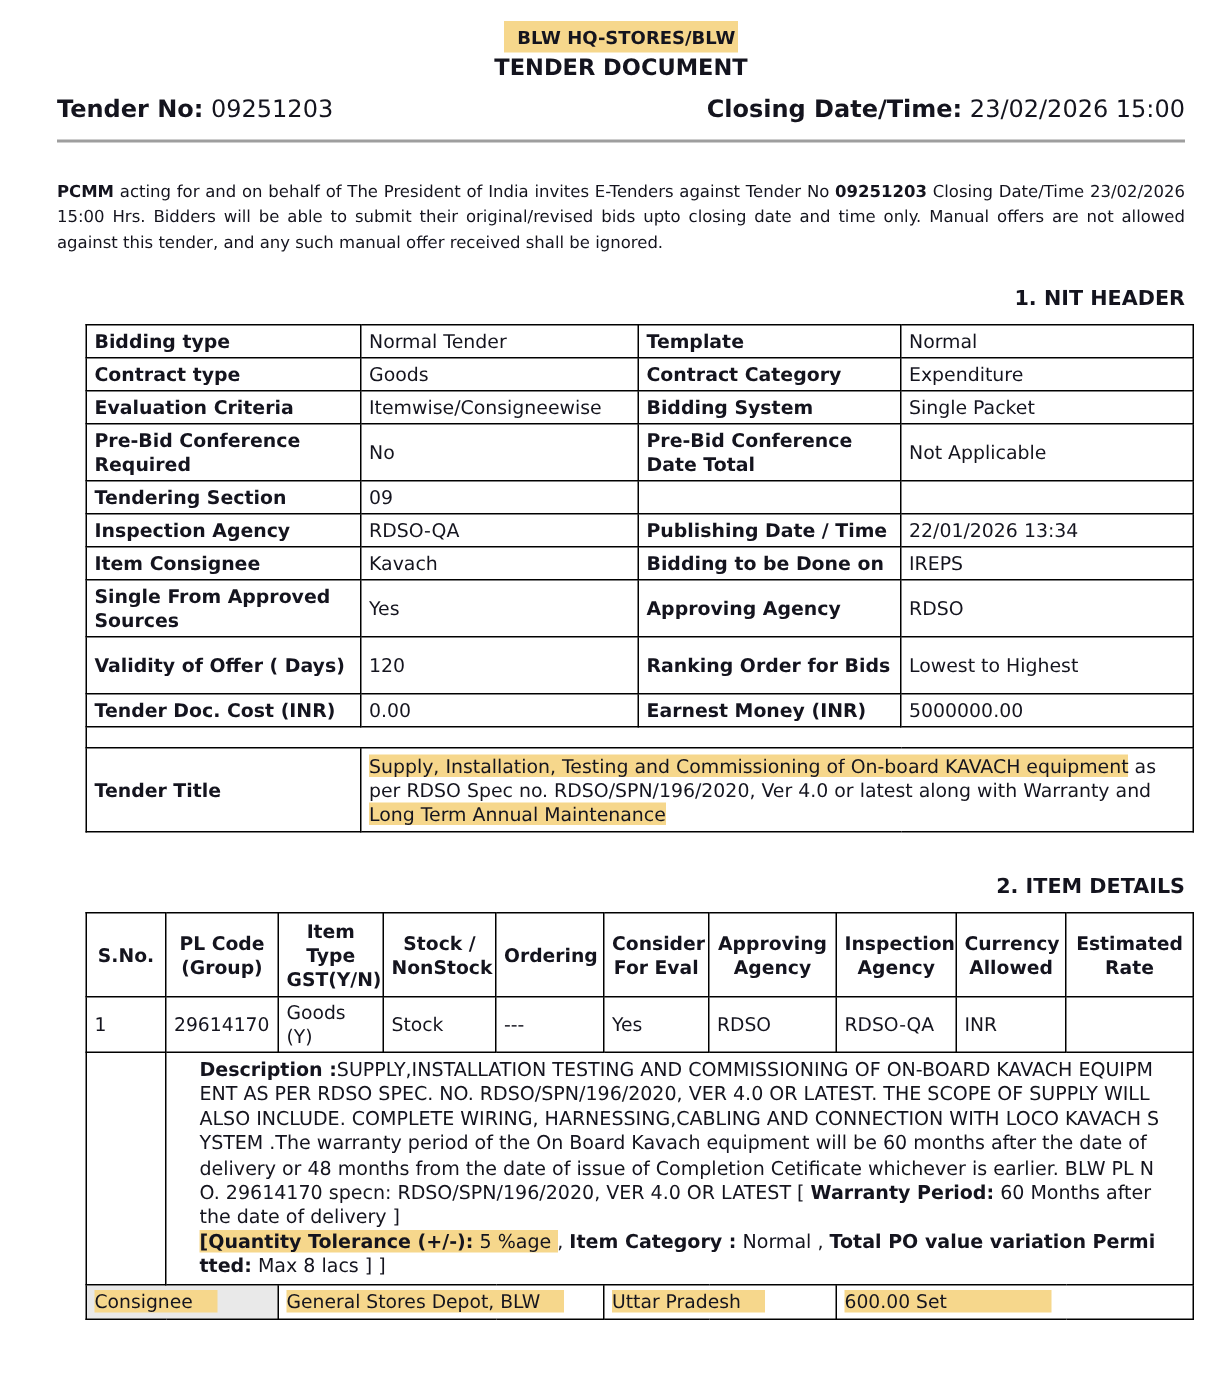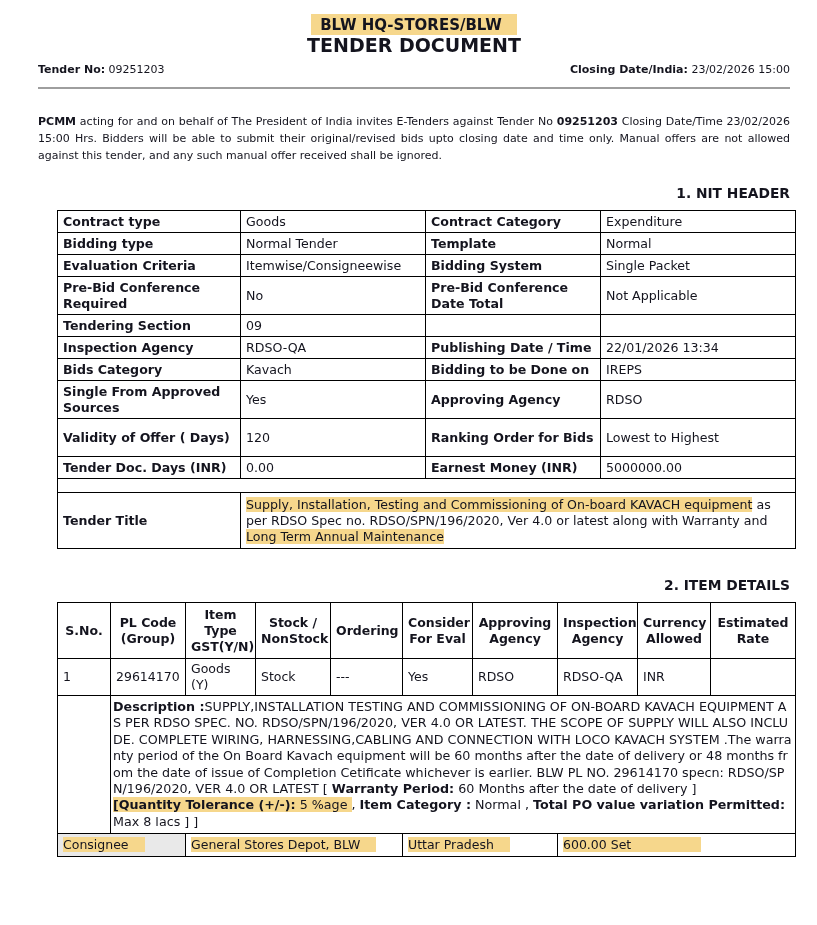--- a/index.html
+++ b/index.html
@@ -14,26 +14,26 @@
     width:817px;height:925px;overflow:hidden;
     background:#ffffff;color:var(--ink);
     font-family:"DejaVu Sans","Liberation Sans",sans-serif;
   }
   .page{padding:14px 27px 0 38px;}
 
   
   .doc-header{text-align:center;line-height:18px;}
   .org-title{
     display:inline-block;background:var(--hl);
-    font-weight:bold;font-size:15px;padding:2px 15px 1px 9px;
-  }
-  .doc-title{font-weight:bold;font-size:19px;margin-top:1px;}
+    font-weight:bold;font-size:12px;padding:2px 2px 1px 9px;
+  }
+  .doc-title{font-weight:bold;font-size:15px;margin-top:1px;}
   .meta-row{
     display:flex;justify-content:space-between;align-items:baseline;
-    margin-top:9px;font-size:11px;
+    margin-top:9px;font-size:16px;
   }
   .b{font-weight:bold;}
   .divider{border-top:2px solid var(--divider);margin-top:11px;}
 
   
   .intro{
     margin:24px 0 0 0;width:752px;
     font-size:11px;line-height:17px;text-align:justify;
   }
 
@@ -60,21 +60,21 @@
   .hl.pad-l{padding-right:70px;}
   .title-cell{padding:3px 6px;vertical-align:top;}
 
   
   .items th{
     font-weight:bold;text-align:center;vertical-align:top;
     padding:3px 3px;height:56px;font-size:12.5px;
   }
   .items td{font-size:12.5px;vertical-align:top;padding:2px 4px;}
   .items td.desc-cell{
-    padding:3px 2px;word-break:break-all;line-height:16.4px;font-size:12.7px;
+    padding:3px 22px;word-break:break-all;line-height:16.4px;font-size:12.7px;
   }
   .items tr.item-row td{height:21px;}
   .cell-gray{background:var(--gray);}
   .items tr.consignee-row td{height:23px;vertical-align:middle;}
 </style>
 </head>
 <body>
 
 <div class="page">
 
@@ -84,50 +84,50 @@
     </div>
     <div class="doc-title">TENDER DOCUMENT</div>
   </div>
 
   <div class="meta-row">
     <div>
       <span class="b">Tender No:</span>
       <span>09251203</span>
     </div>
     <div>
-      <span class="b">Closing Date/India:</span>
+      <span class="b">Closing Date/Time:</span>
       <span>23/02/2026 15:00</span>
     </div>
   </div>
 
   <div class="divider"></div>
 
   <p class="intro"><span class="b">PCMM</span><span> acting for and on behalf of The President of India invites E-Tenders against Tender No </span><span class="b">09251203</span><span> Closing Date/Time 23/02/2026 15:00 Hrs. Bidders will be able to submit their original/revised bids upto closing date and time only. Manual offers are not allowed against this tender, and any such manual offer received shall be ignored.</span></p>
 
   <div class="section-heading">1. NIT HEADER</div>
 
   <table class="grid nit">
     <colgroup>
         <col style="width:183px">
         <col style="width:185px">
         <col style="width:175px">
         <col style="width:195px">
       </colgroup>
     <tbody>
         <tr class="h22">
+      <td class="lbl">Bidding type</td>
+      <td>Normal Tender</td>
+      <td class="lbl">Template</td>
+      <td>Normal</td>
+    </tr>
+    <tr class="h22">
       <td class="lbl">Contract type</td>
       <td>Goods</td>
       <td class="lbl">Contract Category</td>
       <td>Expenditure</td>
-    </tr>
-    <tr class="h22">
-      <td class="lbl">Bidding type</td>
-      <td>Normal Tender</td>
-      <td class="lbl">Template</td>
-      <td>Normal</td>
     </tr>
     <tr class="h22">
       <td class="lbl">Evaluation Criteria</td>
       <td>Itemwise/Consigneewise</td>
       <td class="lbl">Bidding System</td>
       <td>Single Packet</td>
     </tr>
     <tr class="h38">
       <td class="lbl">Pre-Bid Conference Required</td>
       <td>No</td>
@@ -140,39 +140,39 @@
       <td class="lbl"></td>
       <td></td>
     </tr>
     <tr class="h22">
       <td class="lbl">Inspection Agency</td>
       <td>RDSO-QA</td>
       <td class="lbl">Publishing Date / Time</td>
       <td>22/01/2026 13:34</td>
     </tr>
     <tr class="h22">
-      <td class="lbl">Bids Category</td>
+      <td class="lbl">Item Consignee</td>
       <td>Kavach</td>
       <td class="lbl">Bidding to be Done on</td>
       <td>IREPS</td>
     </tr>
     <tr class="h38">
       <td class="lbl">Single From Approved Sources</td>
       <td>Yes</td>
       <td class="lbl">Approving Agency</td>
       <td>RDSO</td>
     </tr>
     <tr class="h38">
       <td class="lbl">Validity of Offer ( Days)</td>
       <td>120</td>
       <td class="lbl">Ranking Order for Bids</td>
       <td>Lowest to Highest</td>
     </tr>
     <tr class="h22">
-      <td class="lbl">Tender Doc. Days (INR)</td>
+      <td class="lbl">Tender Doc. Cost (INR)</td>
       <td>0.00</td>
       <td class="lbl">Earnest Money (INR)</td>
       <td>5000000.00</td>
     </tr>
     <tr class="spacer-row">
       <td colspan="4"></td>
     </tr>
     <tr>
       <td class="lbl" style="height:56px">Tender Title</td>
       <td colspan="3" class="title-cell"><span class="hl">Supply, Installation, Testing and Commissioning of On-board KAVACH equipment</span><span> as per RDSO Spec no. RDSO/SPN/196/2020, Ver 4.0 or latest along with Warranty and </span><span class="hl">Long Term Annual Maintenance</span></td>

